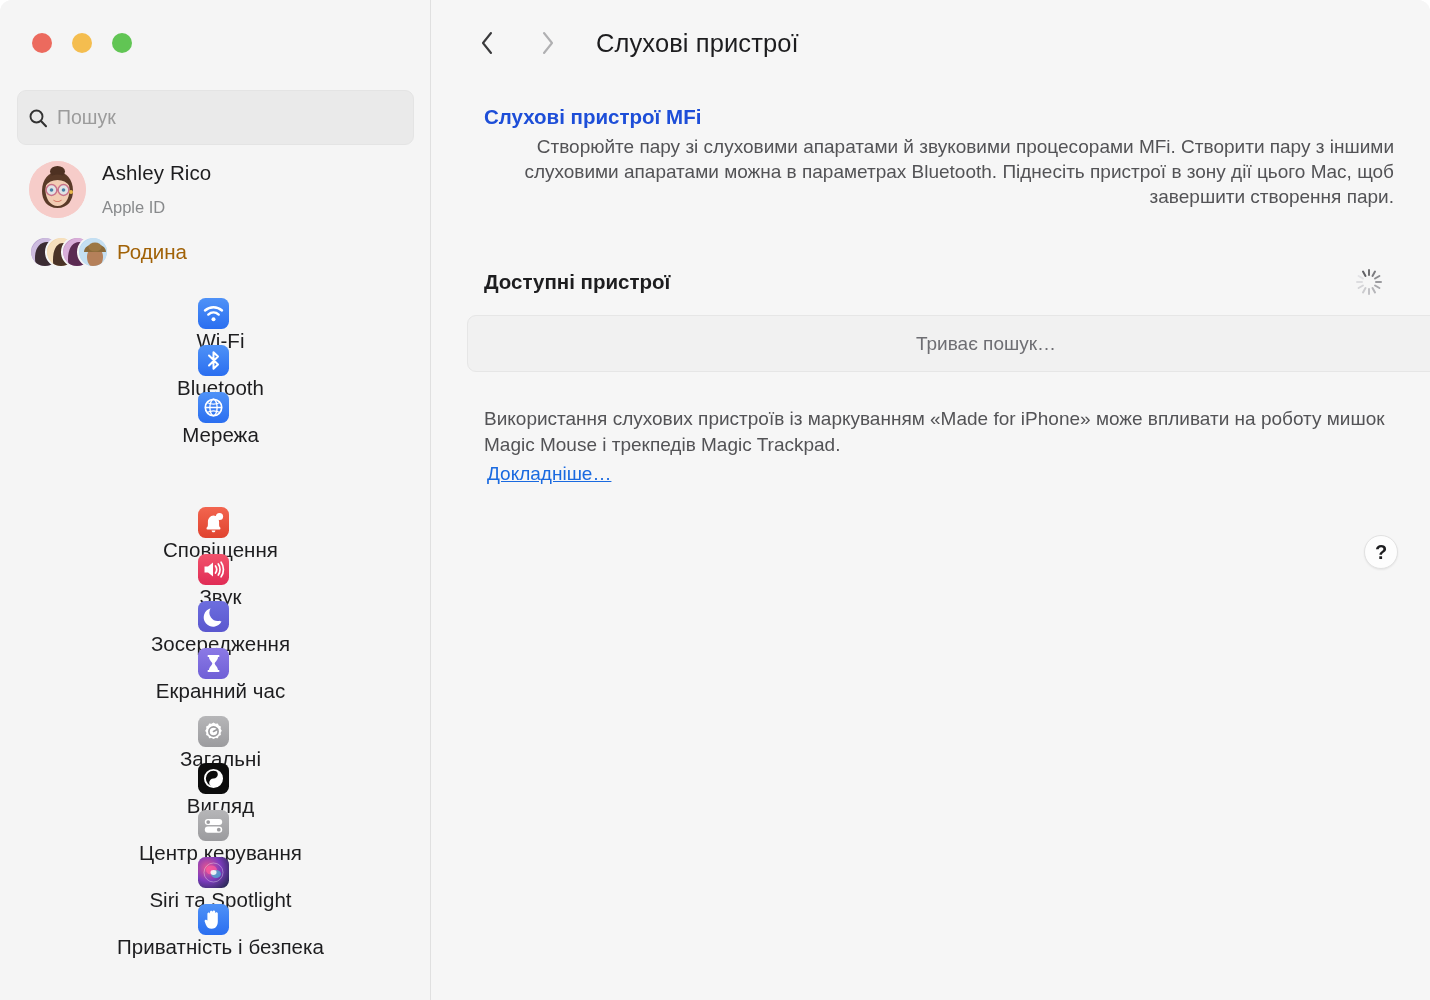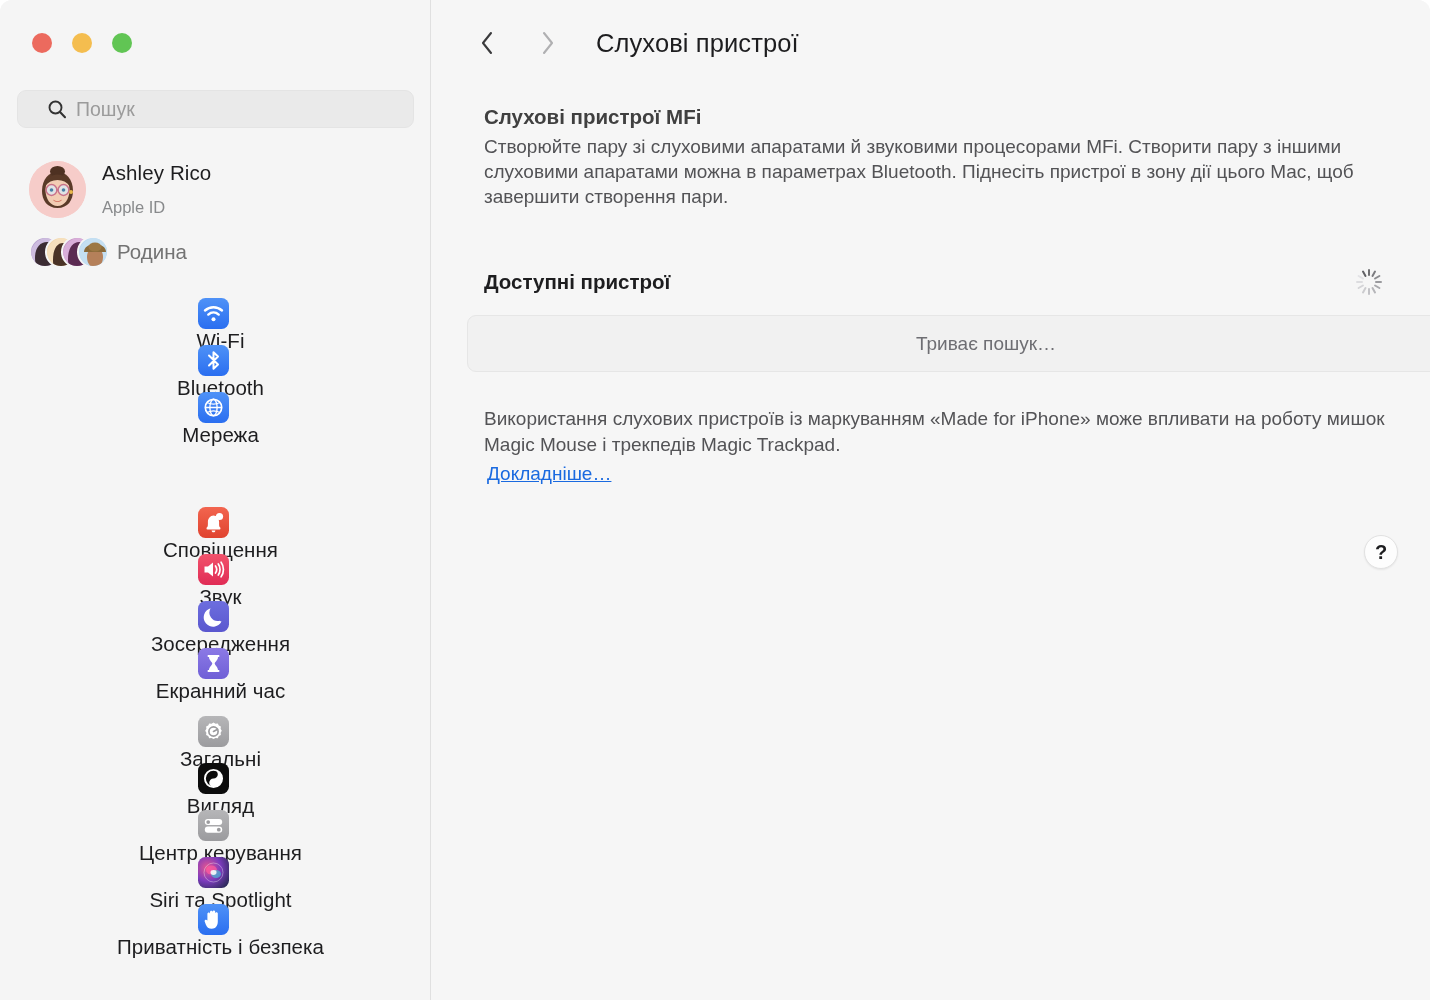--- a/index.html
+++ b/index.html
@@ -45,27 +45,27 @@
     display: block;
   }
   .tl-close  { background: #ec6a5e; }
   .tl-min    { background: #f4bd4f; }
   .tl-max    { background: #61c554; }
 
   
   #search-wrap {
     position: absolute;
     left: 17px; top: 90px;
-    width: 397px; height: 38px;
+    width: 397px; height: 55px;
     background: #eaeaea;
     border: 1px solid #e4e4e4;
     border-radius: 9px;
     display: flex;
     align-items: center;
-    padding-left: 29px;
+    padding-left: 10px;
   }
   #search-icon { width: 20px; height: 20px; flex: 0 0 auto; margin-right: 9px; }
   #search-input {
     border: none; outline: none; background: transparent;
     font-family: "Liberation Sans", sans-serif;
     font-size: 19.5px;
     color: #1d1d1f;
     width: 330px;
   }
   #search-input::placeholder { color: #9b9b9b; }
@@ -101,21 +101,21 @@
     padding-left: 12px;
   }
   #family-avatars { position: relative; width: 76px; height: 32px; flex: 0 0 auto; margin-right: 12px; }
   .fa {
     position: absolute; top: 0;
     width: 32px; height: 32px;
     border-radius: 50%;
     border: 2px solid #f5f5f5;
     overflow: hidden;
   }
-  #family-label { font-size: 20.5px; color: #737373; }
+  #family-label { font-size: 20.5px; color: #a16207; }
 
   
   .nav-group { position: absolute; left: 17px; width: 397px; }
   #group-network  { top: 298px; }
   #group-alerts   { top: 507px; }
   #group-system   { top: 716px; }
 
   .nav-item {
     display: flex;
     align-items: center;
@@ -177,26 +177,26 @@
   #fwd-button   { margin-left: 19px; }
   #page-title {
     margin-left: 27px;
     font-size: 25.5px;
     color: #1d1d1f;
     letter-spacing: .1px;
   }
 
   #mfi-title {
     position: absolute; left: 52px; top: 105px;
-    font-size: 20.5px; font-weight: bold; color: #404040;
+    font-size: 20.5px; font-weight: bold; color: #1d4ed8;
   }
   #mfi-desc {
     position: absolute; left: 52px; top: 134px;
     width: 910px;
-    font-size: 19px; line-height: 25px; color: #535356;
+    font-size: 19px; line-height: 25px; color: #535356; text-align: right;
   }
 
   #devices-title {
     position: absolute; left: 52px; top: 270px;
     font-size: 20.5px; font-weight: bold; color: #1d1d1f;
   }
   #spinner {
     position: absolute; left: 921px; top: 266px;
     width: 32px; height: 32px;
   }

